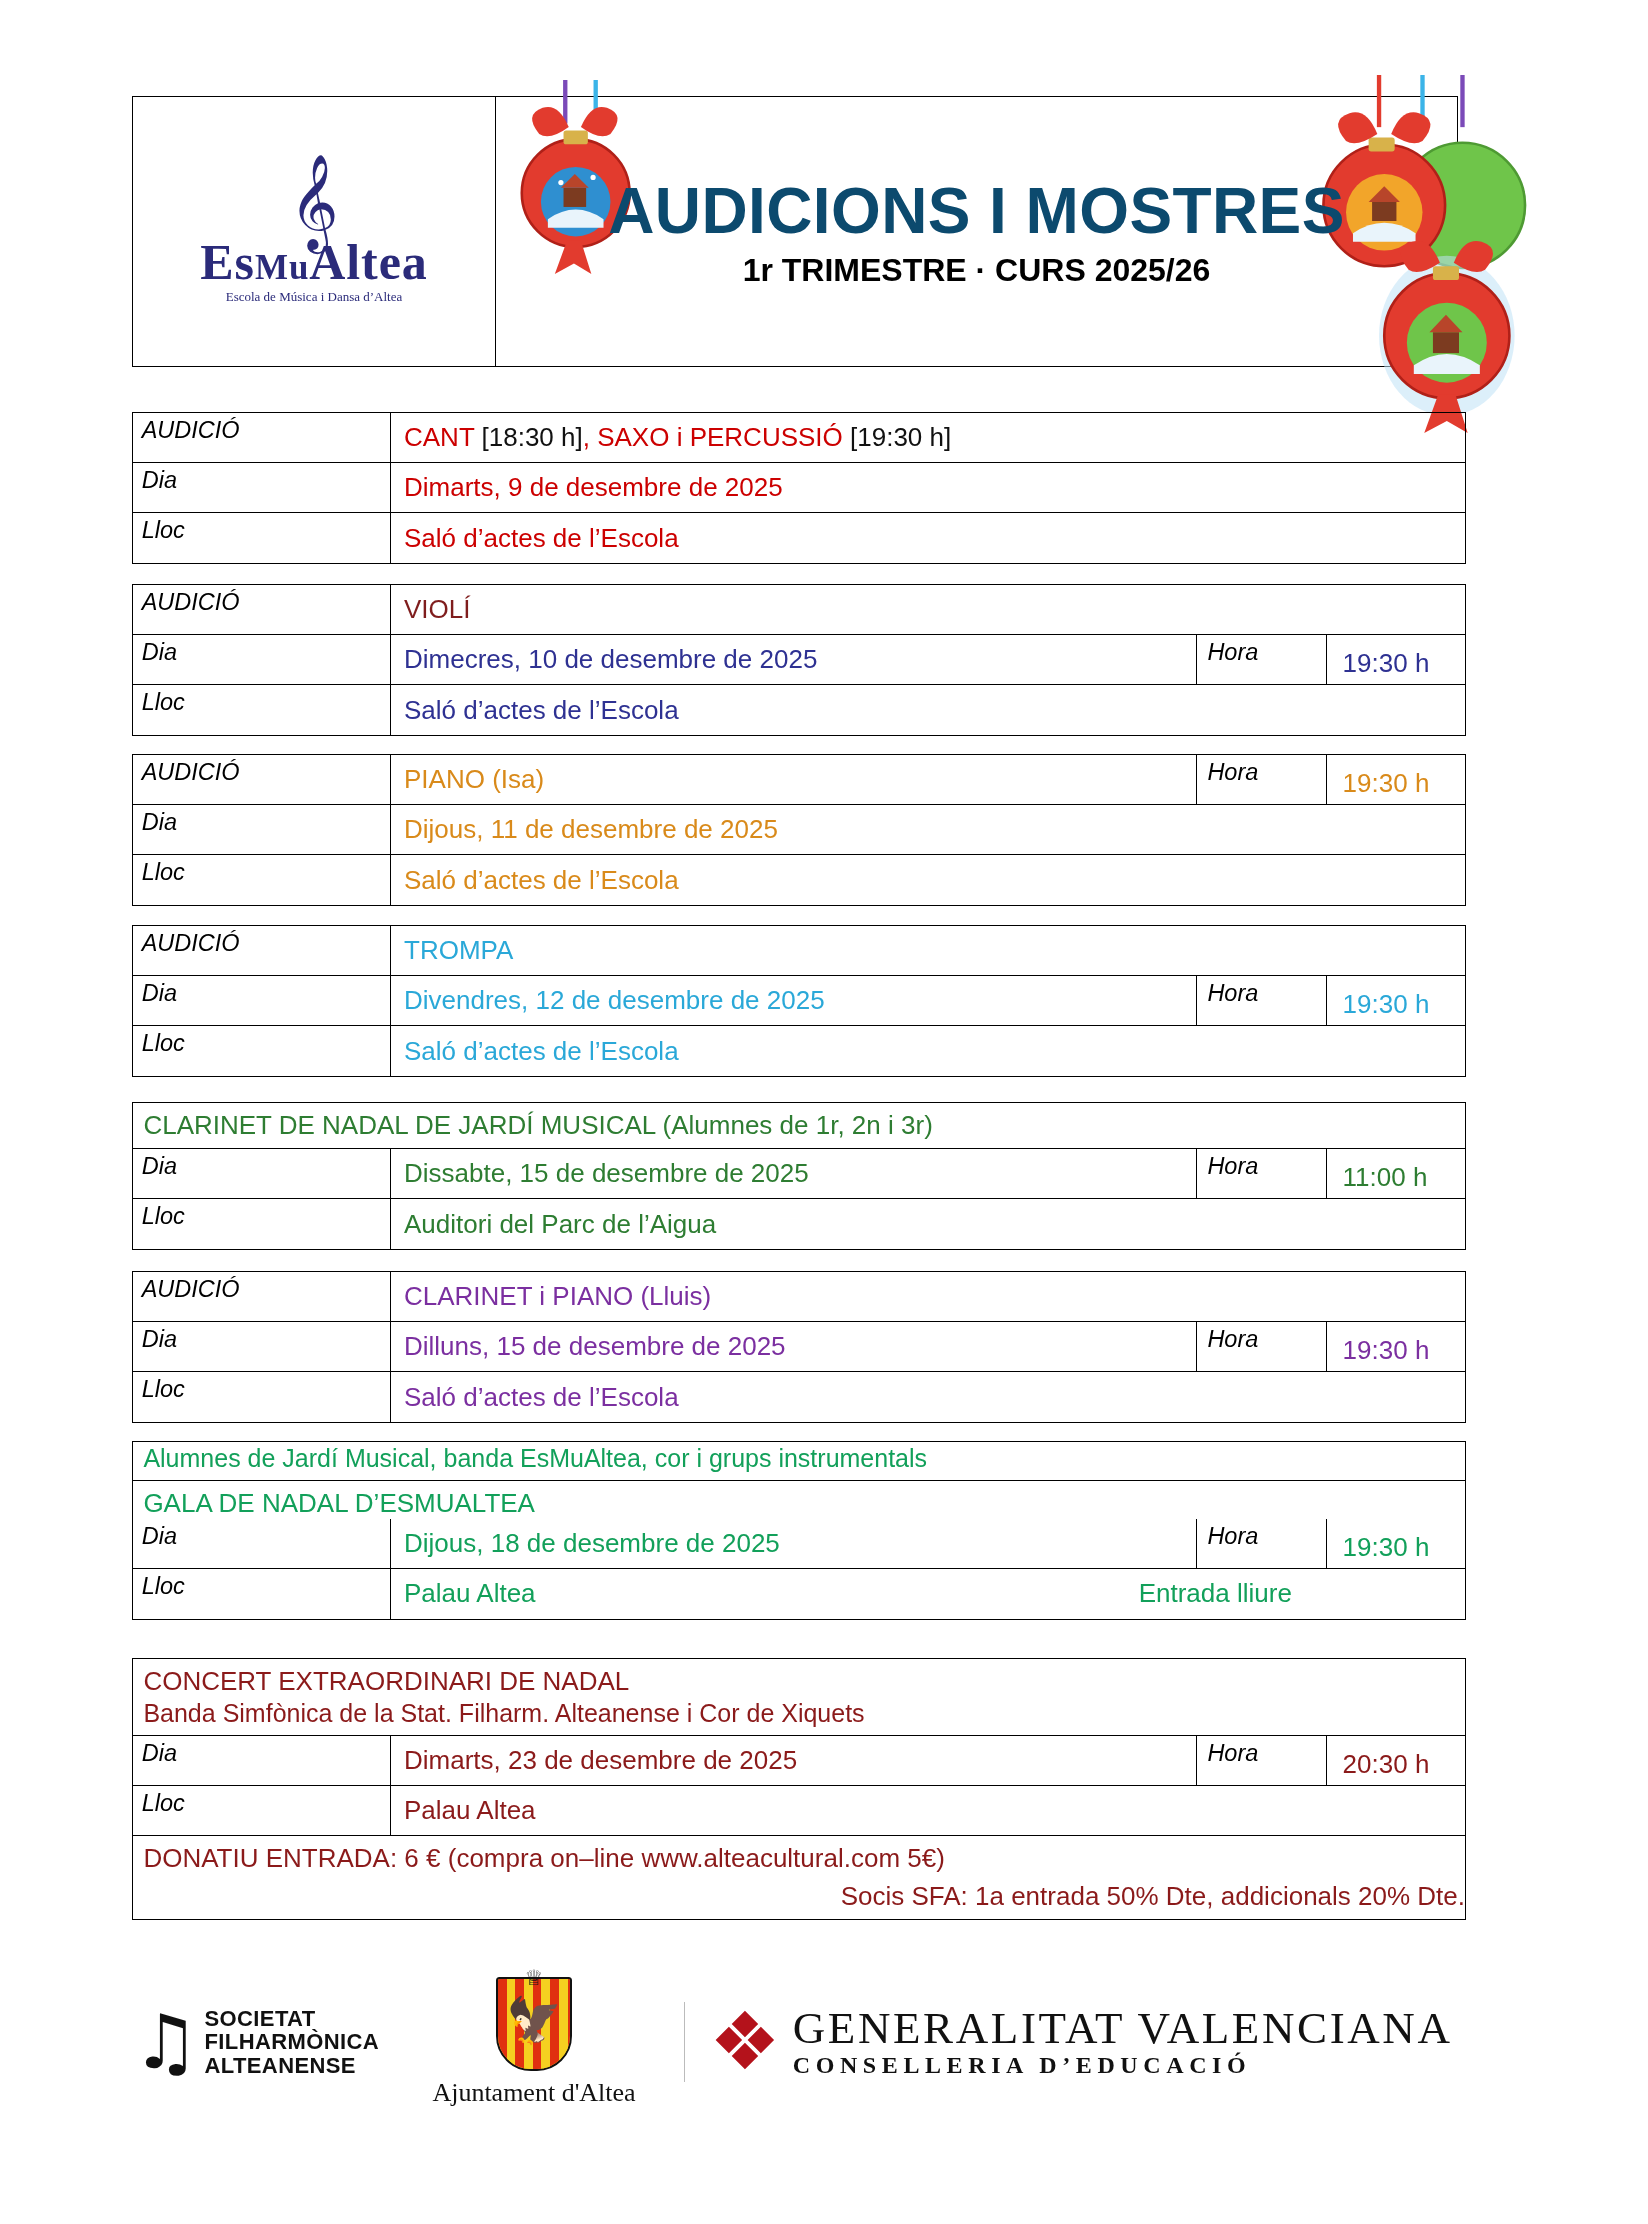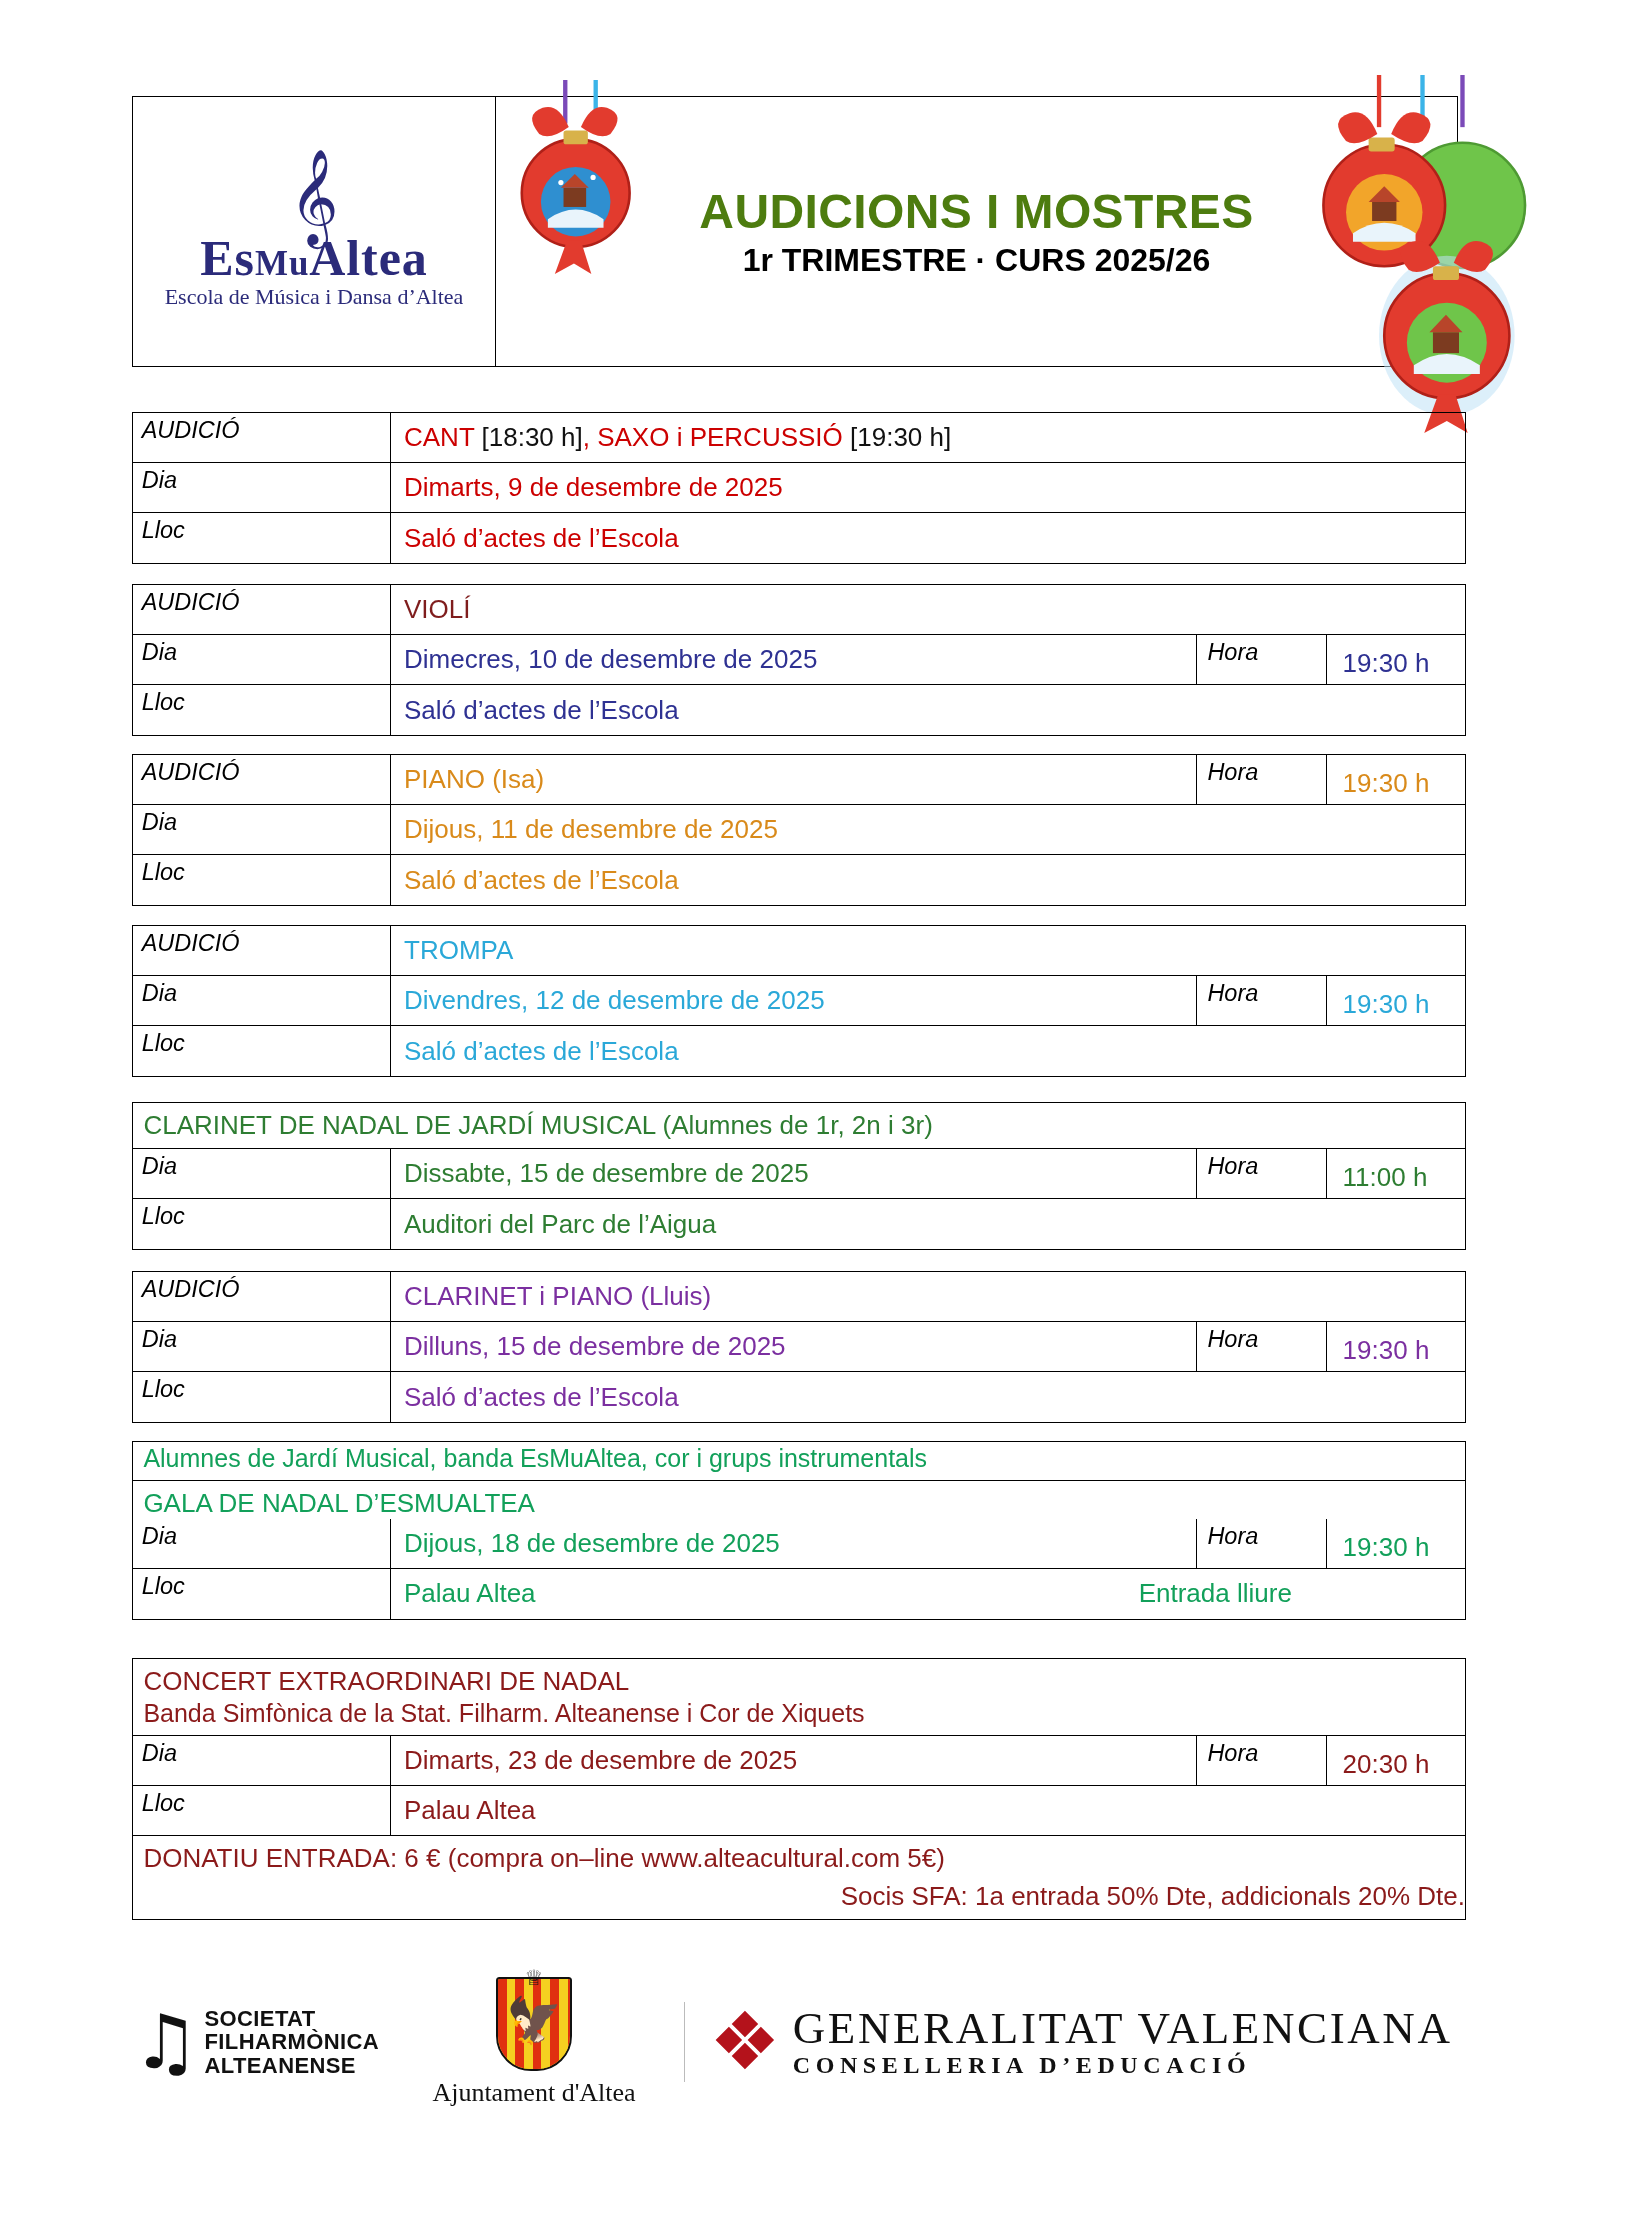--- a/index.html
+++ b/index.html
@@ -71,29 +71,29 @@
     letter-spacing: 0.9px;
     color: #2b2b7a;
     font-weight: bold;
     white-space: nowrap;
   }
   .esmu-wordmark .sm {
     font-size: 35px;
   }
   .esmu-sub {
     font-family: "Liberation Serif", serif;
-    font-size: 22px;
+    font-size: 13px;
     color: #2b2b7a;
     margin-top: 3px;
     white-space: nowrap;
   }
   .header-main-title {
-    font-size: 48px;
+    font-size: 64px;
     font-weight: bold;
-    color: #4d7c0f;
+    color: #0c4a6e;
     letter-spacing: 0.4px;
     z-index: 5;
     position: relative;
     margin-bottom: 3.5px;
   }
   .header-sub-title {
     font-size: 32px;
     font-weight: bold;
     color: #000;
     z-index: 5;

